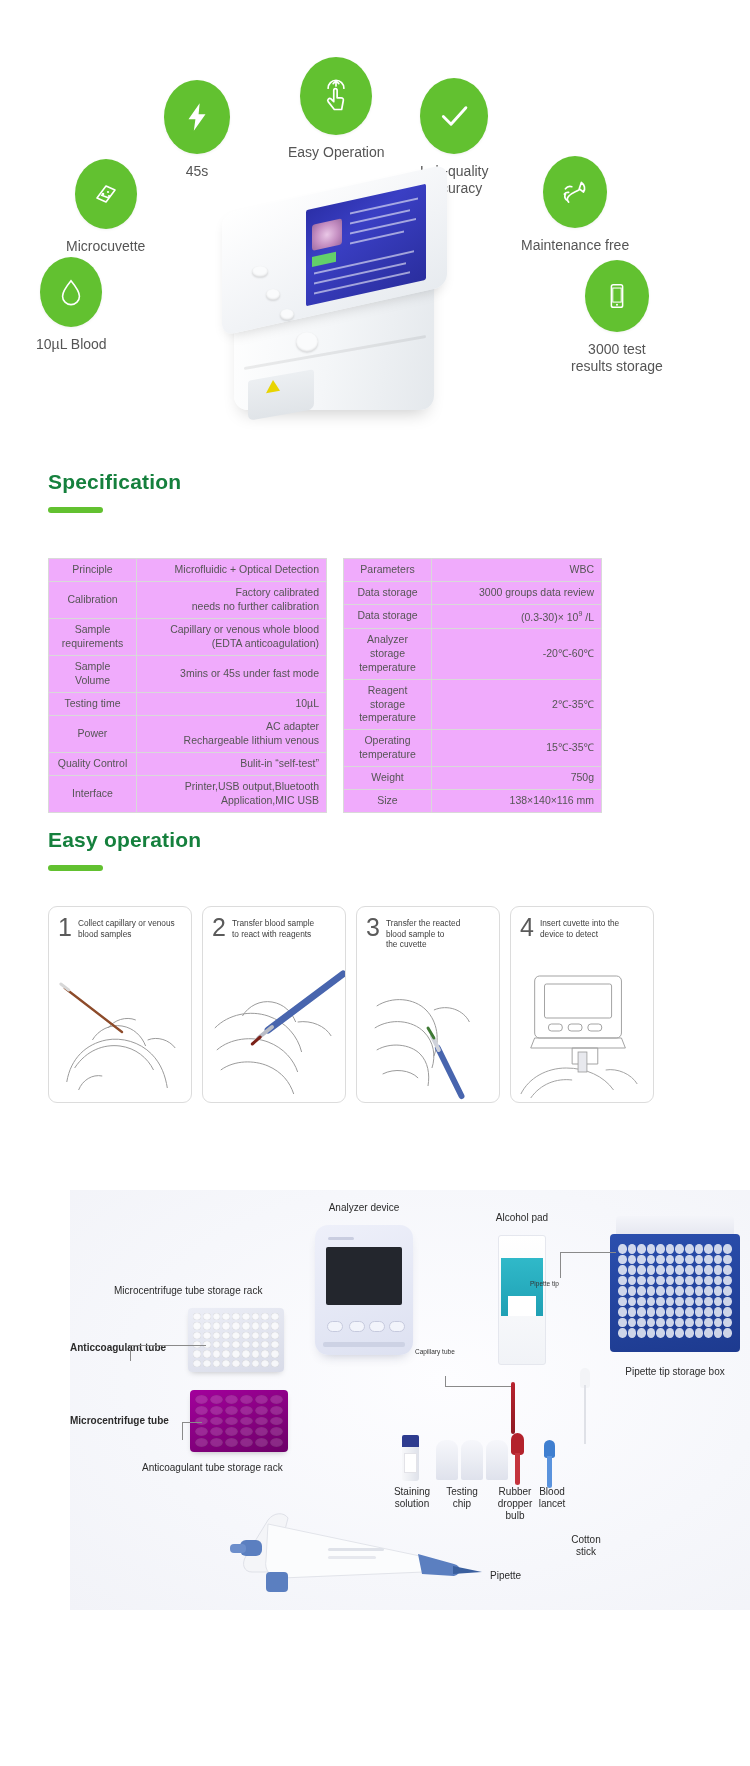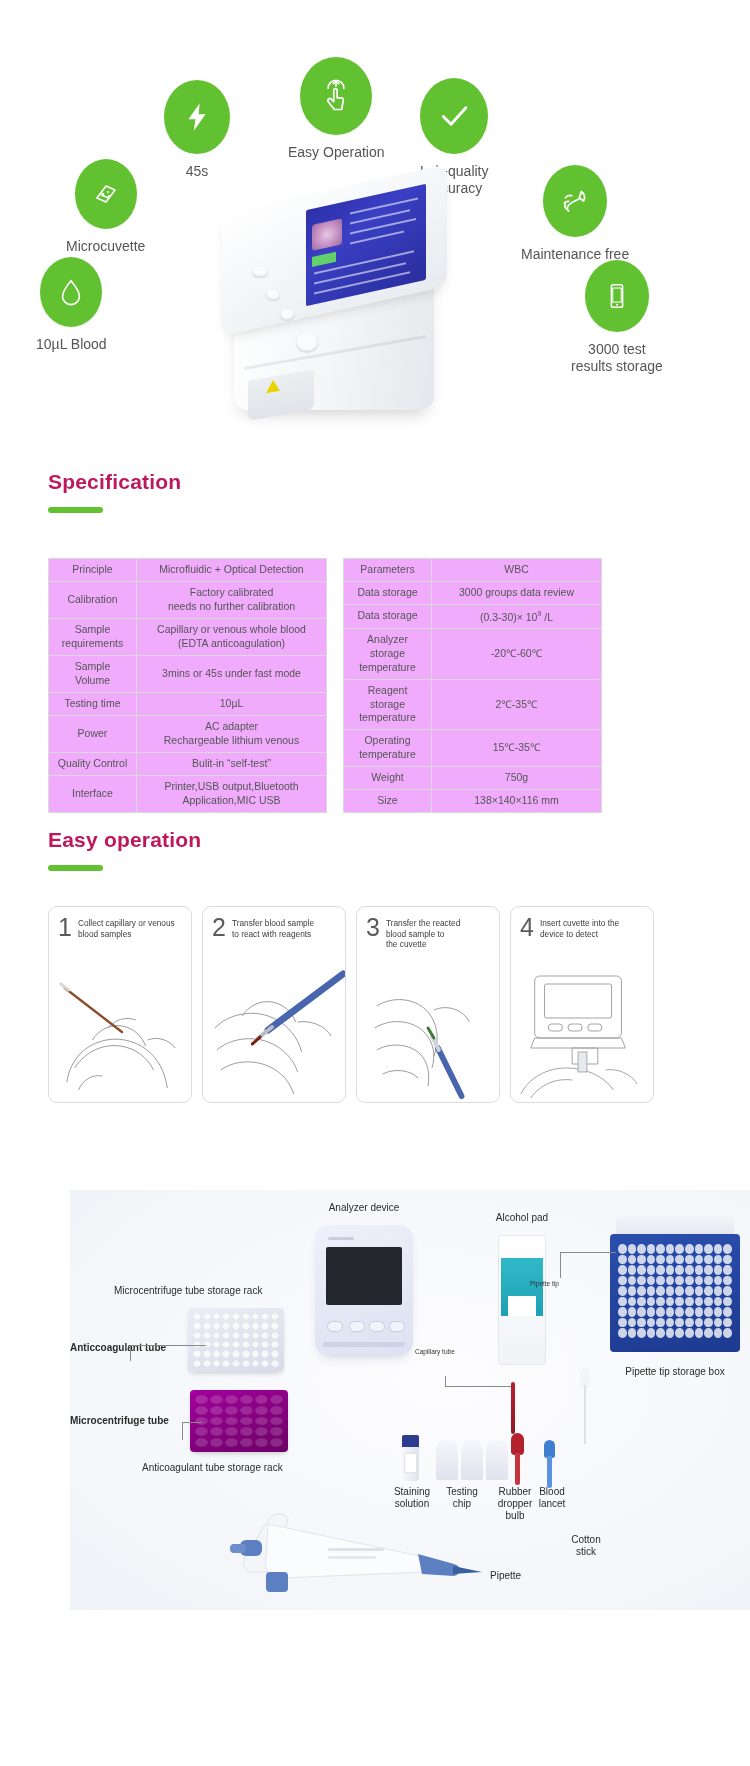--- a/index.html
+++ b/index.html
@@ -61,37 +61,37 @@
   .dev-hz { position:absolute; left:48px; top:176px; width:182px; height:3px;
      background:rgba(0,0,0,0.07); border-radius:2px; transform:skewY(-10deg);}
   .dev-slot { position:absolute; left:52px; top:200px; width:66px; height:40px;
      background:linear-gradient(180deg,#eceff2,#e0e4e8); border-radius:3px 3px 6px 6px; transform:skewY(-10deg);}
   .dev-warn { position:absolute; left:70px; top:205px; width:0;height:0;
      border-left:7px solid transparent; border-right:7px solid transparent; border-bottom:12px solid #e8d400; transform:skewY(-10deg);}
 
   
   .section-head { margin:0 0 0 48px; }
   .section-title {
-    font-size:21px; font-weight:bold; color:#be185d; letter-spacing:.2px;
+    font-size:21px; font-weight:bold; color:#15803d; letter-spacing:.2px;
     font-family:"Liberation Sans", sans-serif;
   }
   .title-rule { width:55px; height:6px; background:#62c130; border-radius:3px; margin-top:13px; }
 
   
   .spec-wrap { position:absolute; left:0; top:470px; width:750px; height:360px; }
   .spec-tables { position:absolute; left:48px; top:88px; display:flex; gap:16px; }
   table.spec { border-collapse:collapse; table-layout:fixed; background:#f0abfc; }
   table.spec td {
     border:1px solid #d9d9d9;
     font-size:10.5px; color:#555; padding:4px 7px; line-height:1.32;
     font-family:"Liberation Sans", sans-serif;
     vertical-align:middle;
   }
   table.spec td.k { text-align:center; width:88px; }
-  table.spec td.v { text-align:center; }
+  table.spec td.v { text-align:right; }
   .t-left  td.k { width:88px; } .t-left  td.v { width:190px; }
   .t-right td.k { width:106px; } .t-right td.v { width:170px; }
   sup { font-size:7px; vertical-align:super; }
 
   
   .ops-wrap { position:absolute; left:0; top:828px; width:750px; height:320px; }
   .ops-row { position:absolute; left:48px; top:78px; display:flex; gap:10px; }
   .op-card {
     width:144px; height:197px;
     border:1px solid #dcdcdc; border-radius:9px; background:#fff;
@@ -216,21 +216,21 @@
   <div class="feature" style="left:420px; top:78px;">
     <div class="bubble" style="width:68px;height:76px;">
       <svg width="38" height="38" viewBox="0 0 32 32">
         <path d="M7 16.5 L13.5 23 L26 9" fill="none" stroke="#fff" stroke-width="2.4" stroke-linecap="round" stroke-linejoin="round"></path>
       </svg>
     </div>
     <div class="feature-label">Lab-quality
 accuracy</div>
   </div>
 
-  <div class="feature" style="left:521px; top:165px;">
+  <div class="feature" style="left:521px; top:156px;">
     <div class="bubble" style="width:64px;height:72px;">
       <svg width="34" height="34" viewBox="0 0 32 32">
         <g fill="none" stroke="#fff" stroke-width="1.6" stroke-linecap="round" stroke-linejoin="round">
           <path d="M22 7 C25 9 26 13 24 16 L20 13 Z"></path>
           <path d="M20.5 13.5 C17 16 13 16.5 10 20 C8.5 21.8 8.5 24 10 25.5"></path>
           <path d="M7 13 C8.5 11 11 10.3 13 11"></path>
           <path d="M6 18 C7 16.8 8.5 16.2 10 16.4"></path>
           <path d="M8 23.5 C6.5 22 6.2 19.5 7 18"></path>
         </g>
       </svg>

